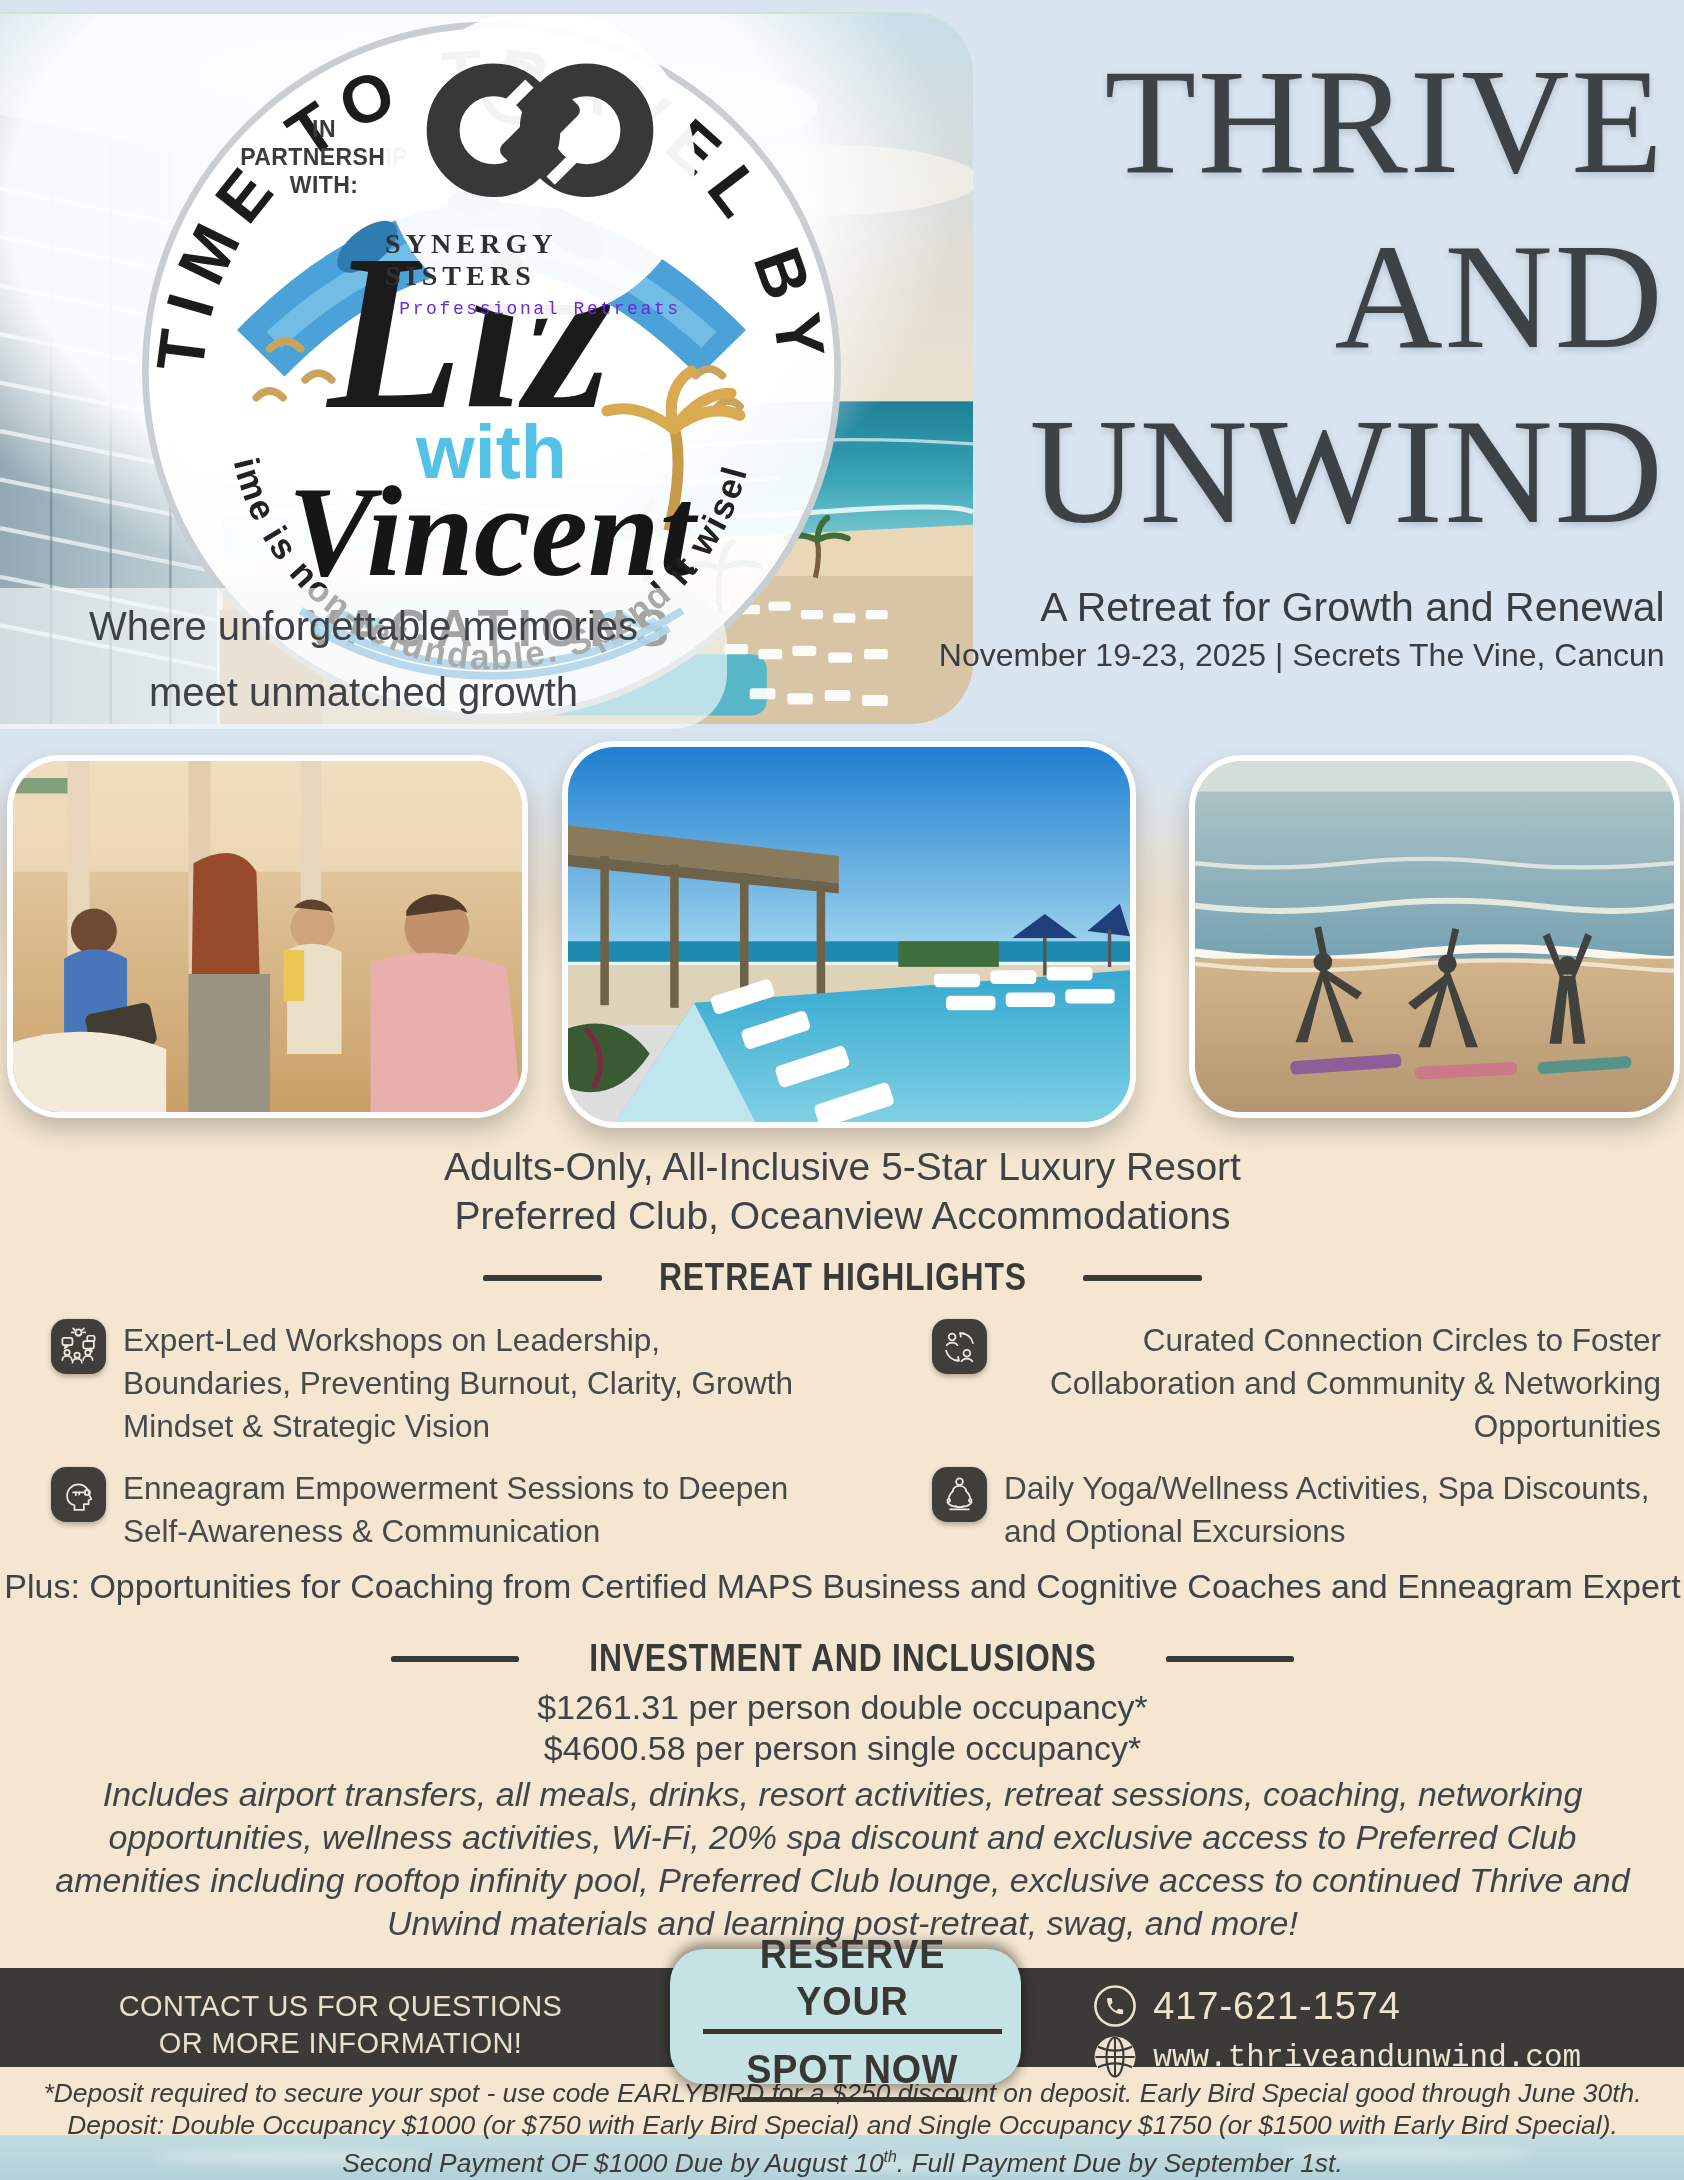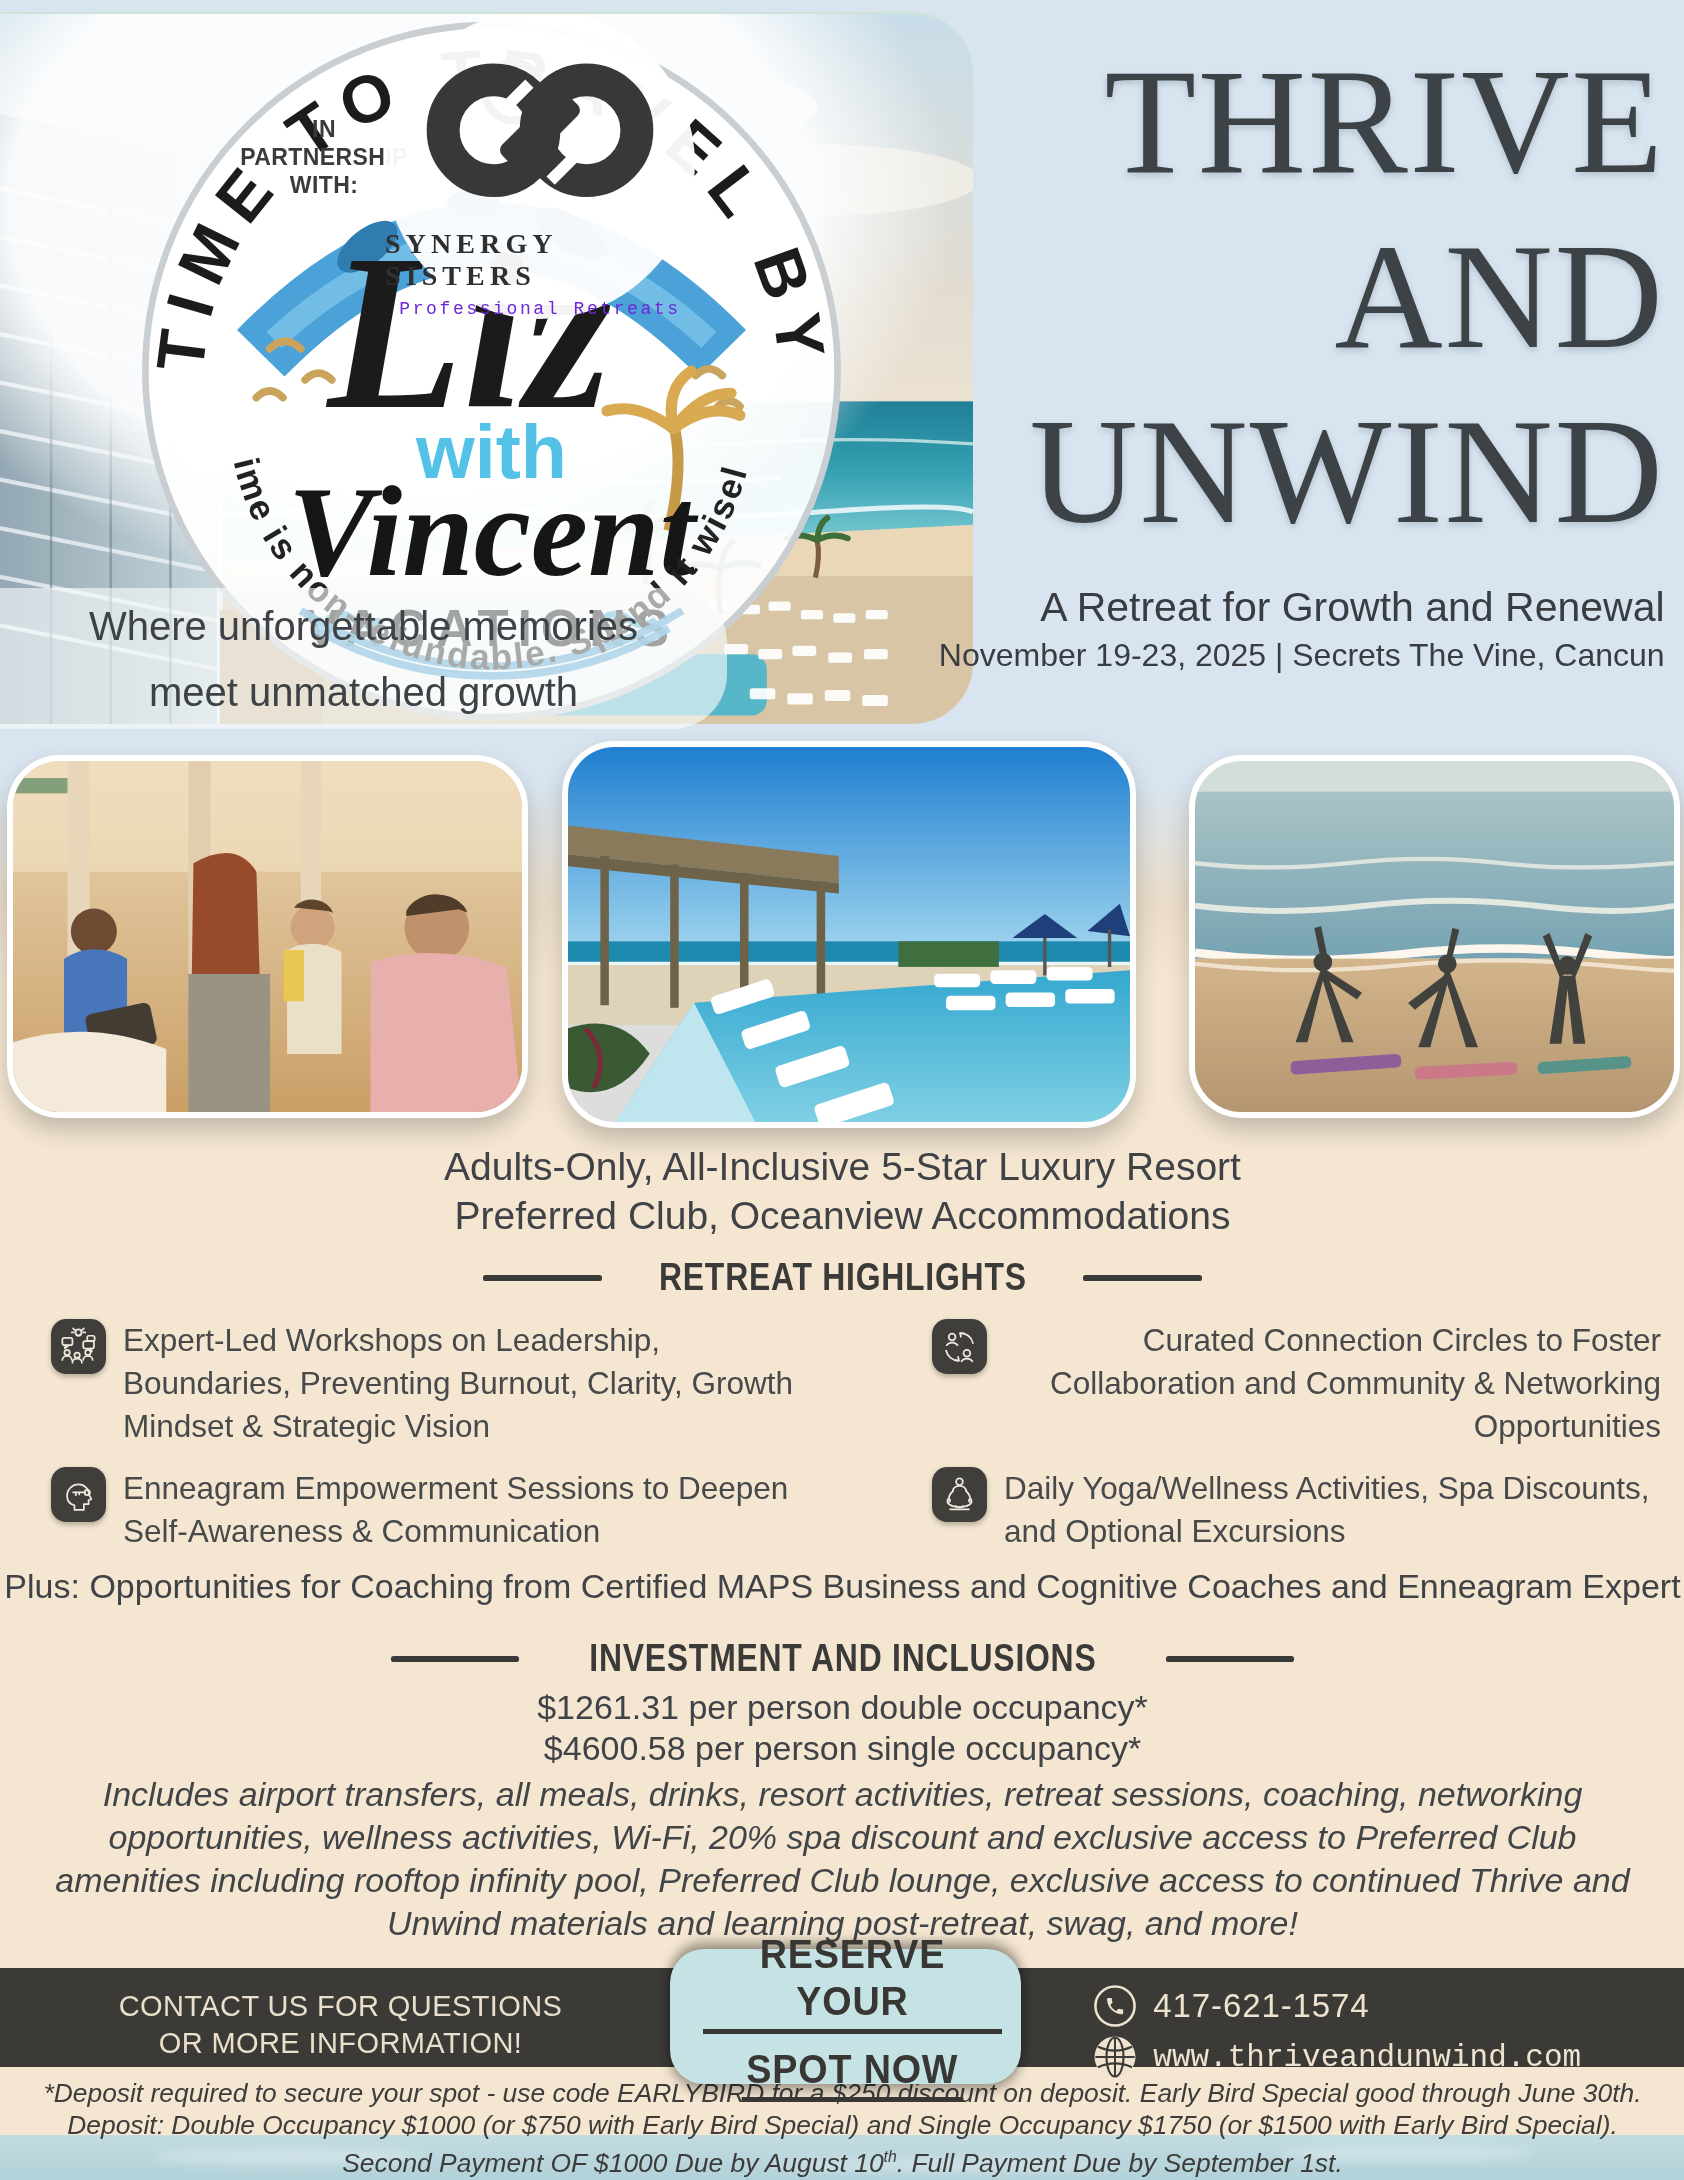--- a/index.html
+++ b/index.html
@@ -67,21 +67,21 @@
   
   .dark-bar{position:absolute;left:0;top:1968px;width:100%;height:99px;background:#3b3a37;z-index:5;}
   .contact{position:absolute;left:51px;top:1988px;width:579px;text-align:center;white-space:pre-line;
     font-size:29px;line-height:37px;letter-spacing:0.4px;color:#eadfcb;z-index:6;}
   .cta{position:absolute;left:670px;top:1949px;width:351px;height:135px;background:#c5e3e4;border-radius:34px;
     box-shadow:0 -6.8px 12px rgba(0,0,0,.35),0 6.8px 12px rgba(0,0,0,.3);z-index:7;
     display:flex;flex-direction:column;align-items:center;justify-content:center;gap:12px;cursor:pointer;border:none;padding-left:20px;}
   .cta span{display:inline-block;font-weight:700;font-size:41px;letter-spacing:0.9px;color:#383733;
     border-bottom:5.1px solid #383733;padding:0 5.1px 4.3px 5.1px;transform:scaleX(.92);}
   .contact-row{position:absolute;display:flex;align-items:center;gap:15.3px;z-index:6;color:#efe3d0;}
-  #phone-row{left:1092px;top:1983px;font-size:33px;letter-spacing:0.9px;}
+  #phone-row{left:1092px;top:1983px;font-size:38px;letter-spacing:0.9px;}
   #site-row{left:1092px;top:2034px;font-size:31px;font-family:Liberation Mono, monospace;}
   
   .bottom-strip{position:absolute;left:0;top:2135px;width:100%;height:46px;z-index:5;
     background:linear-gradient(180deg,#c2dce2 0%,#b2d1d8 100%);}
   .bottom-strip i{position:absolute;border-radius:50%;background:rgba(255,255,255,.35);filter:blur(5.1px);}
   .fine-print{position:absolute;left:0;top:2078px;width:100%;text-align:center;font-style:italic;
     font-size:26.4px;line-height:31.5px;color:#3c3c3a;z-index:6;}
   sup{font-size:.6em;}
 </style>
 </head>

